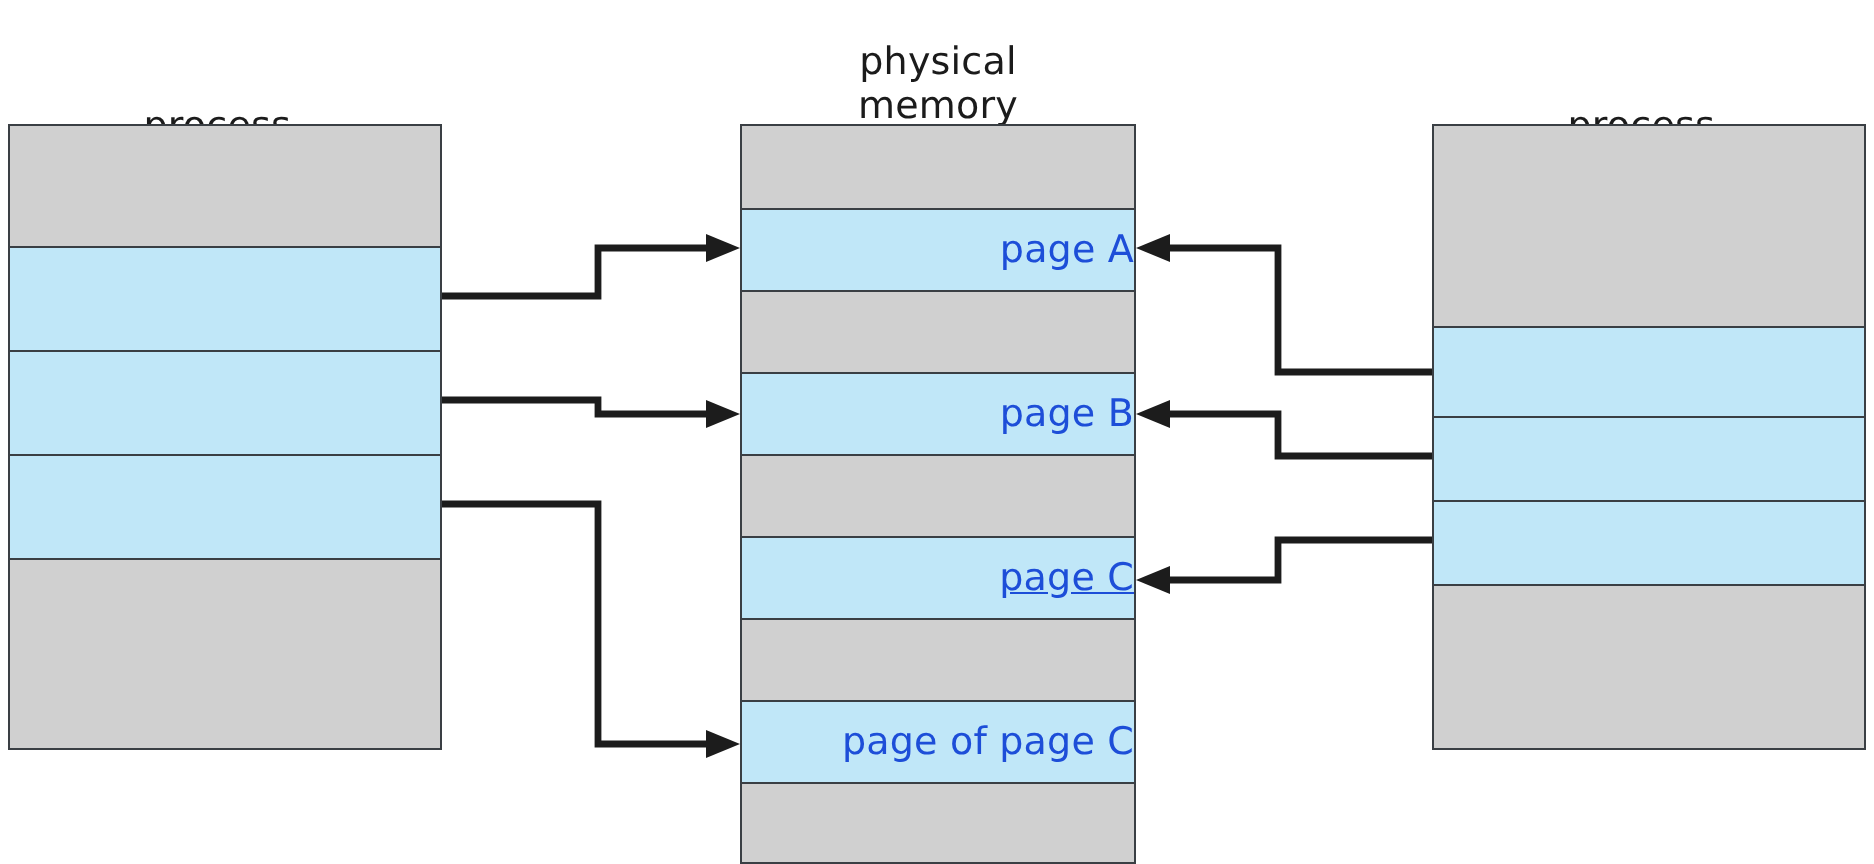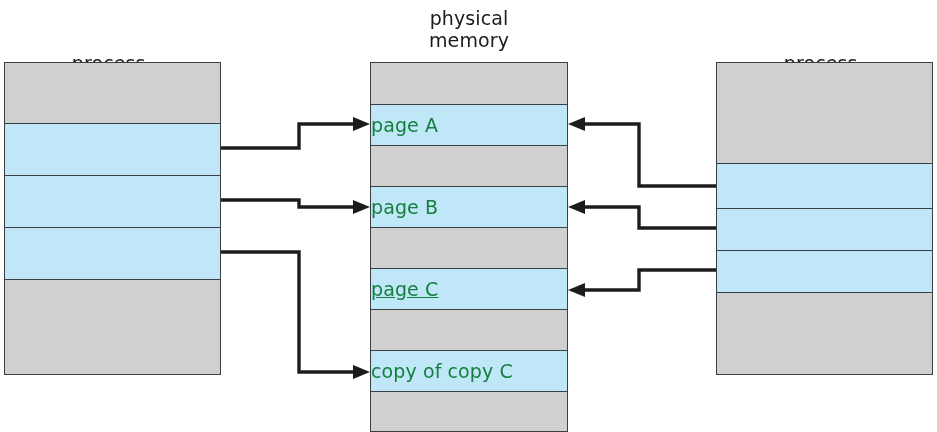--- a/index.html
+++ b/index.html
@@ -41,23 +41,23 @@
     border: 1.6px solid #3a3f44;
     background: #d0d0d0;
   }
   .block {
     position: absolute;
     left: 0;
     right: 0;
     box-sizing: border-box;
     display: flex;
     align-items: center;
-    justify-content: flex-start;
+    justify-content: flex-end;
     font-size: 19px;
-    color: #15803d;
+    color: #1d4ed8;
     letter-spacing: 0.1px;
   }
   .block.gray  { background: #d0d0d0; }
   .block.blue  { background: #c0e7f8; }
   .block.sep-top    { border-top: 1.6px solid #3a3f44; }
 
   
   svg.wires {
     position: absolute;
     left: 0;
@@ -78,21 +78,21 @@
 </style>
 </head>
 <body>
 
 <div id="stage">
 
   <div class="col-title" style="left:4px; top:30px; width:217px;">
     <span>process</span><sub>1</sub>
   </div>
 
-  <div class="col-title" style="left:370px; top:7px; width:198px;">physical
+  <div class="col-title" style="left:370px; top:20px; width:198px;">physical
 memory</div>
 
   <div class="col-title" style="left:716px; top:30px; width:217px;">
     <span>process</span><sub>2</sub>
   </div>
 
   <div class="memcol" style="left:4px; top:62px; width:217px; height:313px;">
     <div class="block gray" style="top:0px; height:60px;">
       <span></span>
     </div>
@@ -126,21 +126,21 @@
     <div class="block gray sep-top" style="top:164px; height:41px;">
       <span></span>
     </div>
     <div class="block blue sep-top" style="top:205px; height:41px;text-decoration:underline;">
       <span>page C</span>
     </div>
     <div class="block gray sep-top" style="top:246px; height:41px;">
       <span></span>
     </div>
     <div class="block blue sep-top" style="top:287px; height:41px;">
-      <span>copy of copy C</span>
+      <span>page of page C</span>
     </div>
     <div class="block gray sep-top" style="top:328px; height:39px;">
       <span></span>
     </div>
   </div>
 
   <div class="memcol" style="left:716px; top:62px; width:217px; height:313px;">
     <div class="block gray" style="top:0px; height:100px;">
       <span></span>
     </div>

